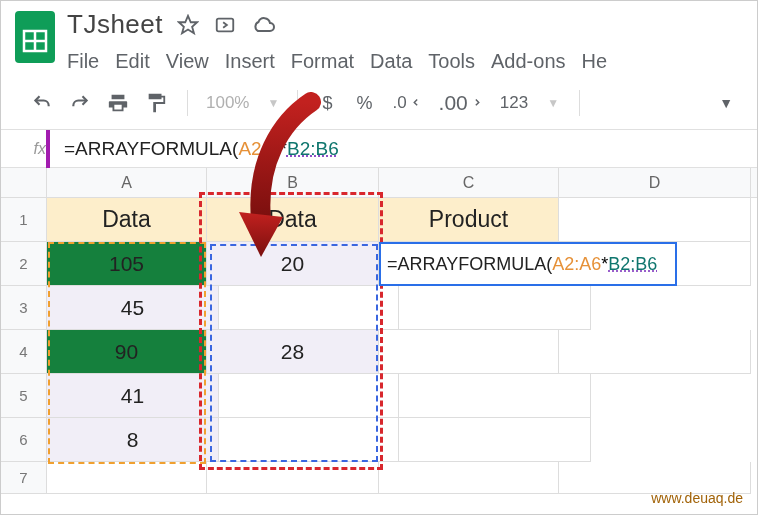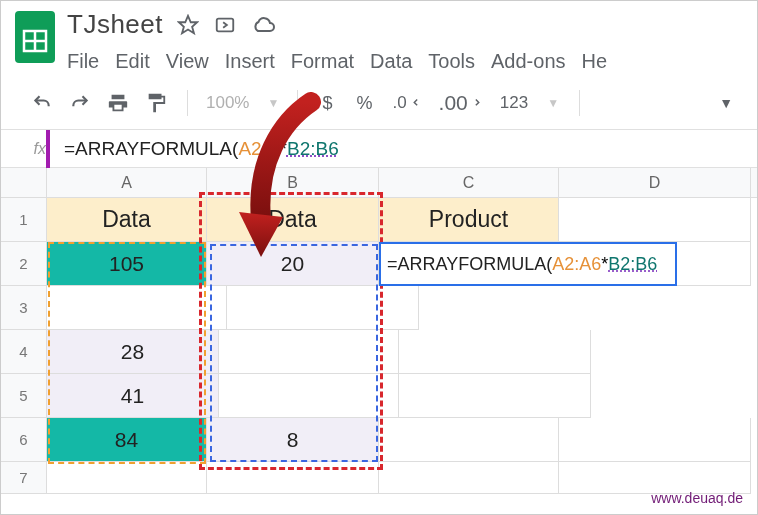--- a/index.html
+++ b/index.html
@@ -55,21 +55,21 @@
   .col-h { text-align:center; font-size:16px; color:#666; line-height:30px; border-right:1px solid #ddd;}
   .col-A { width:160px; }
   .col-B { width:172px; }
   .col-C { width:180px; }
   .col-D { width:192px; }
 
   .row { display:flex; height:44px; }
   .row-h { width:46px; background:#f8f9fa; border-right:1px solid #ddd; border-bottom:1px solid #ddd; text-align:center; font-size:15px; color:#777; line-height:44px;}
   .cell { border-right:1px solid #ddd; border-bottom:1px solid #ddd; font-size:21px; color:#222; display:flex; align-items:center; justify-content:center; position:relative;}
   .hdr-cell { background:#fdeecb; font-weight:400; font-size:23px; }
-  .selA { background:#14b8a6; }
+  .selA { background:#15803d; }
   .selB { background:#f1eef7; }
 
   .row7 .cell { height:32px; }
   .row7 { height:32px; }
   .row7 .row-h { line-height:32px; }
 
   
   .dash-orange {
     position:absolute; pointer-events:none;
     border:2.5px dashed #f0a030;
@@ -97,21 +97,21 @@
     display:flex; align-items:center; padding:0 6px;
     font-size:18px;
   }
   .active-cell-box .eq { color:#222; }
 
   
   .arrow-svg { position:absolute; left:220px; top:-76px; z-index:10; pointer-events:none; }
 
   .watermark {
     position:absolute; right:14px; bottom:8px;
-    font-size:14px; color:#701a75; z-index:20;margin-top:23px;
+    font-size:14px; color:#a16207; z-index:20;margin-top:23px;
   }
 </style>
 </head>
 <body>
 
 <div class="titlebar">
   <div class="sheets-logo">
     <svg width="40" height="52" viewBox="0 0 40 52">
       <rect x="0" y="0" width="40" height="52" rx="4" fill="#0f9d58"></rect>
       <rect x="9" y="20" width="22" height="20" fill="none" stroke="#fff" stroke-width="2.5"></rect>
@@ -230,38 +230,39 @@
   </div>
   <div class="row">
     <div class="row-h">2</div>
     <div class="cell selA col-A">105</div>
     <div class="cell selB col-B">20</div>
     <div class="cell col-C"></div>
     <div class="cell col-D"></div>
   </div>
   <div class="row">
     <div class="row-h">3</div>
+    <div class="cell selB col-B">45</div>
     <div class="cell col-C"></div>
     <div class="cell col-D"></div>
   </div>
   <div class="row">
     <div class="row-h">4</div>
+    <div class="cell selA col-A">90</div>
     <div class="cell selB col-B">28</div>
     <div class="cell col-C"></div>
     <div class="cell col-D"></div>
   </div>
   <div class="row">
     <div class="row-h">5</div>
     <div class="cell selB col-B">41</div>
     <div class="cell col-C"></div>
     <div class="cell col-D"></div>
   </div>
   <div class="row">
     <div class="row-h">6</div>
-    <div class="cell selA col-A">84</div>
     <div class="cell selB col-B">8</div>
     <div class="cell col-C"></div>
     <div class="cell col-D"></div>
   </div>
   <div class="row row7">
     <div class="row-h">7</div>
     <div class="cell col-A"></div>
     <div class="cell col-B"></div>
     <div class="cell col-C"></div>
     <div class="cell col-D"></div>

